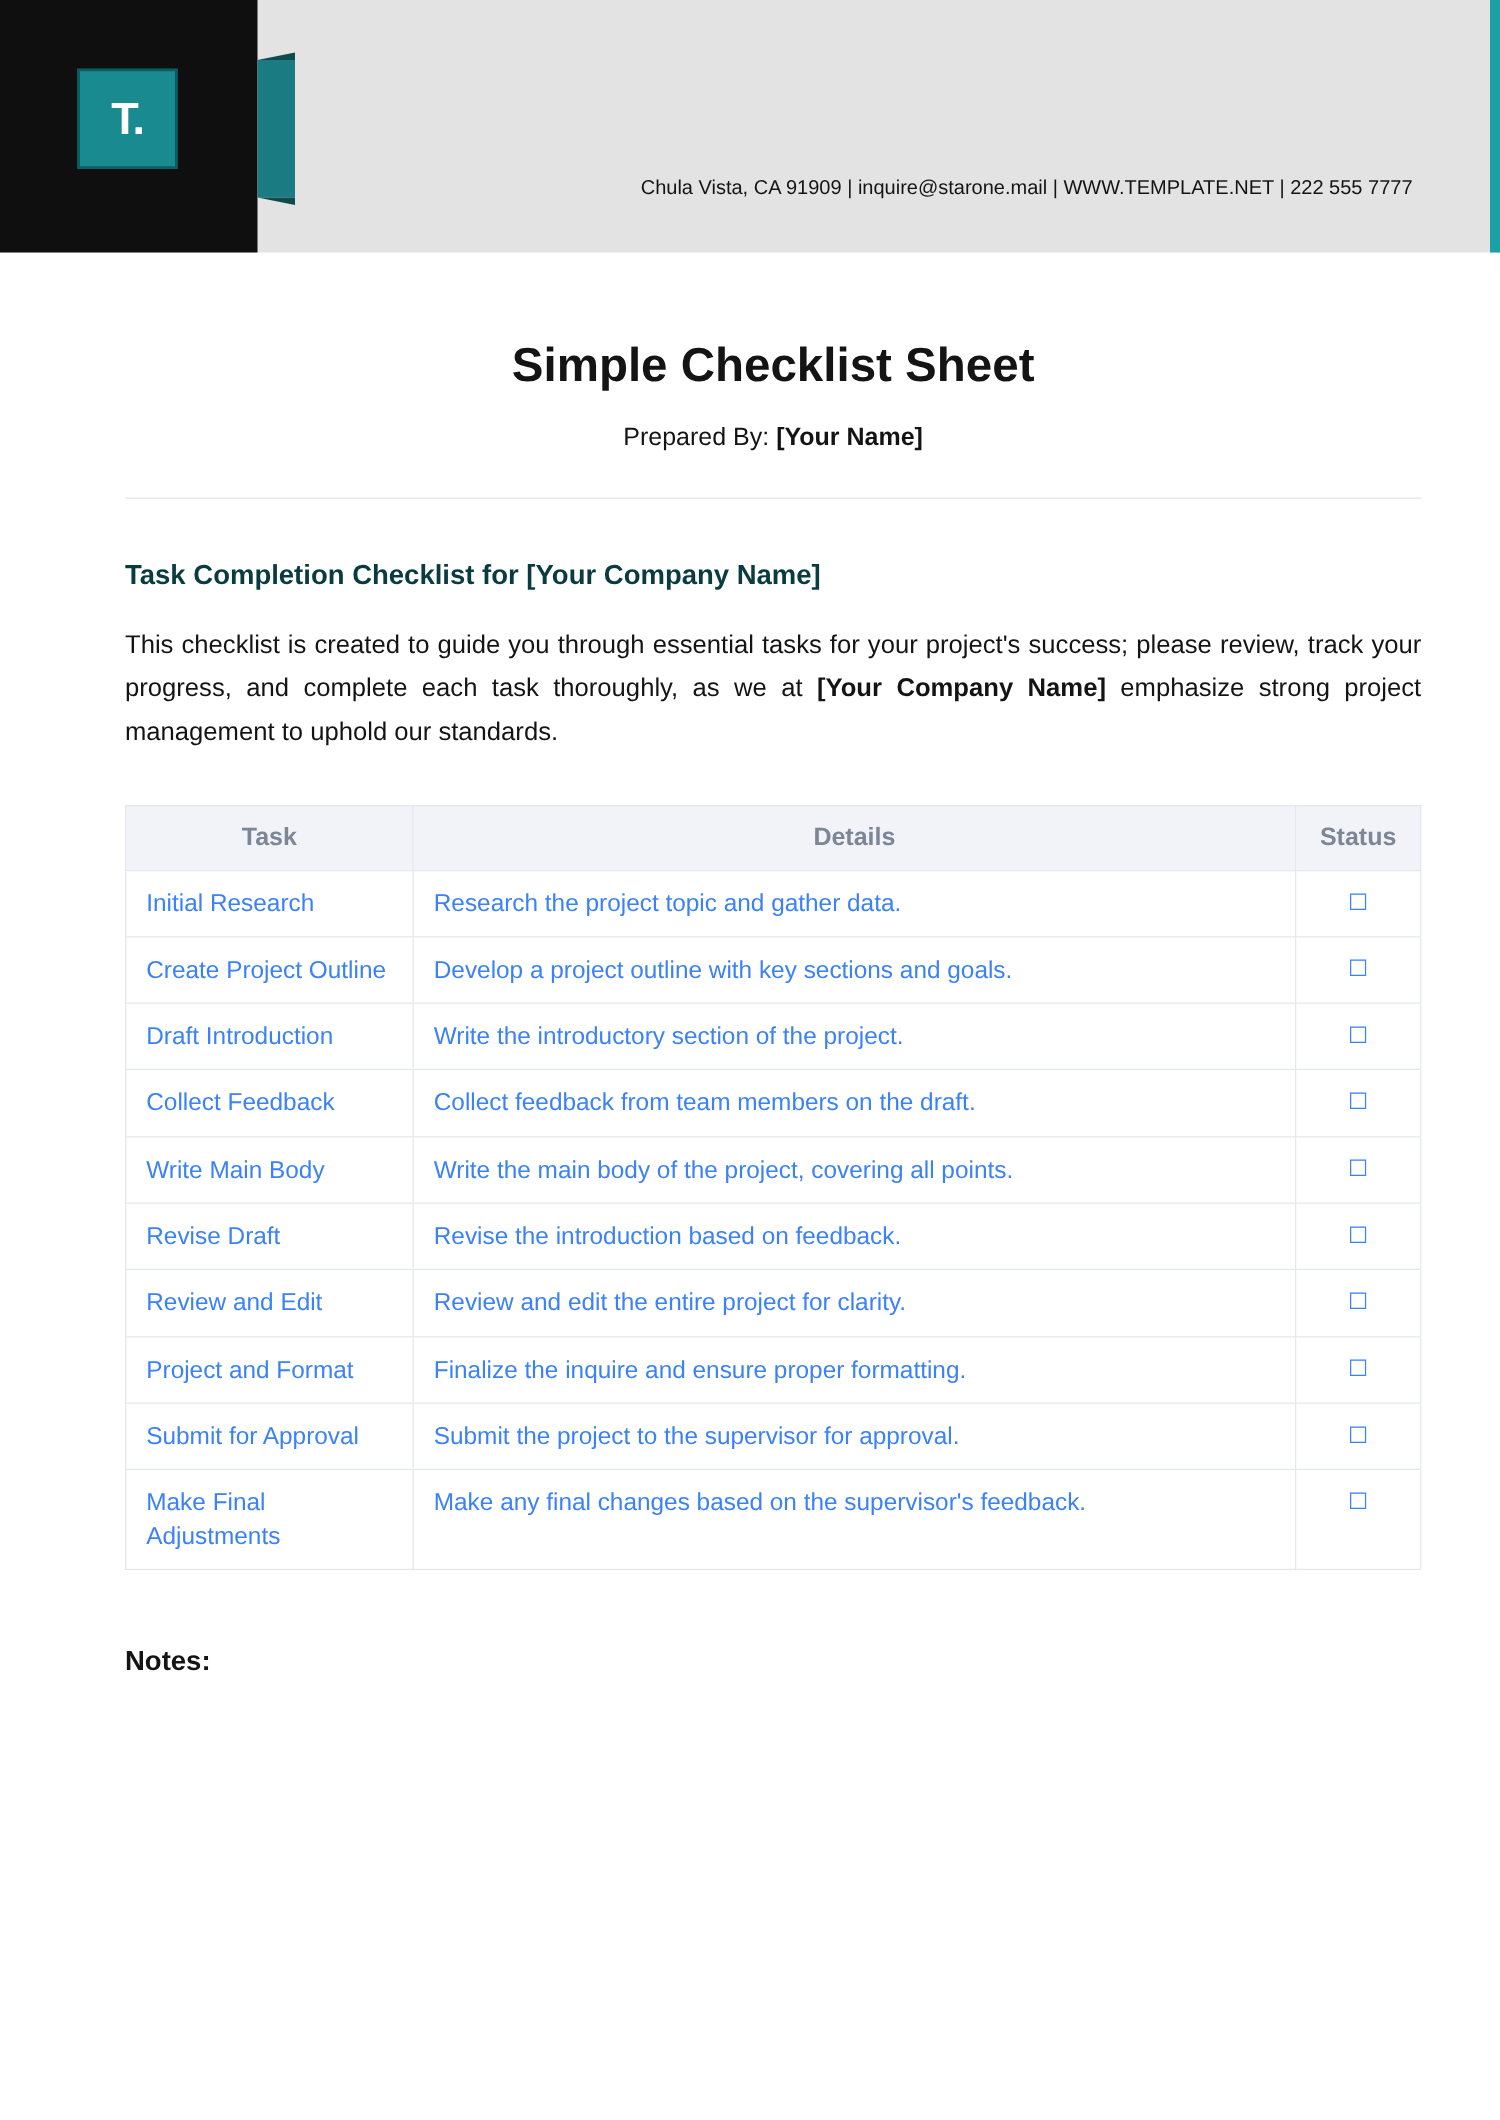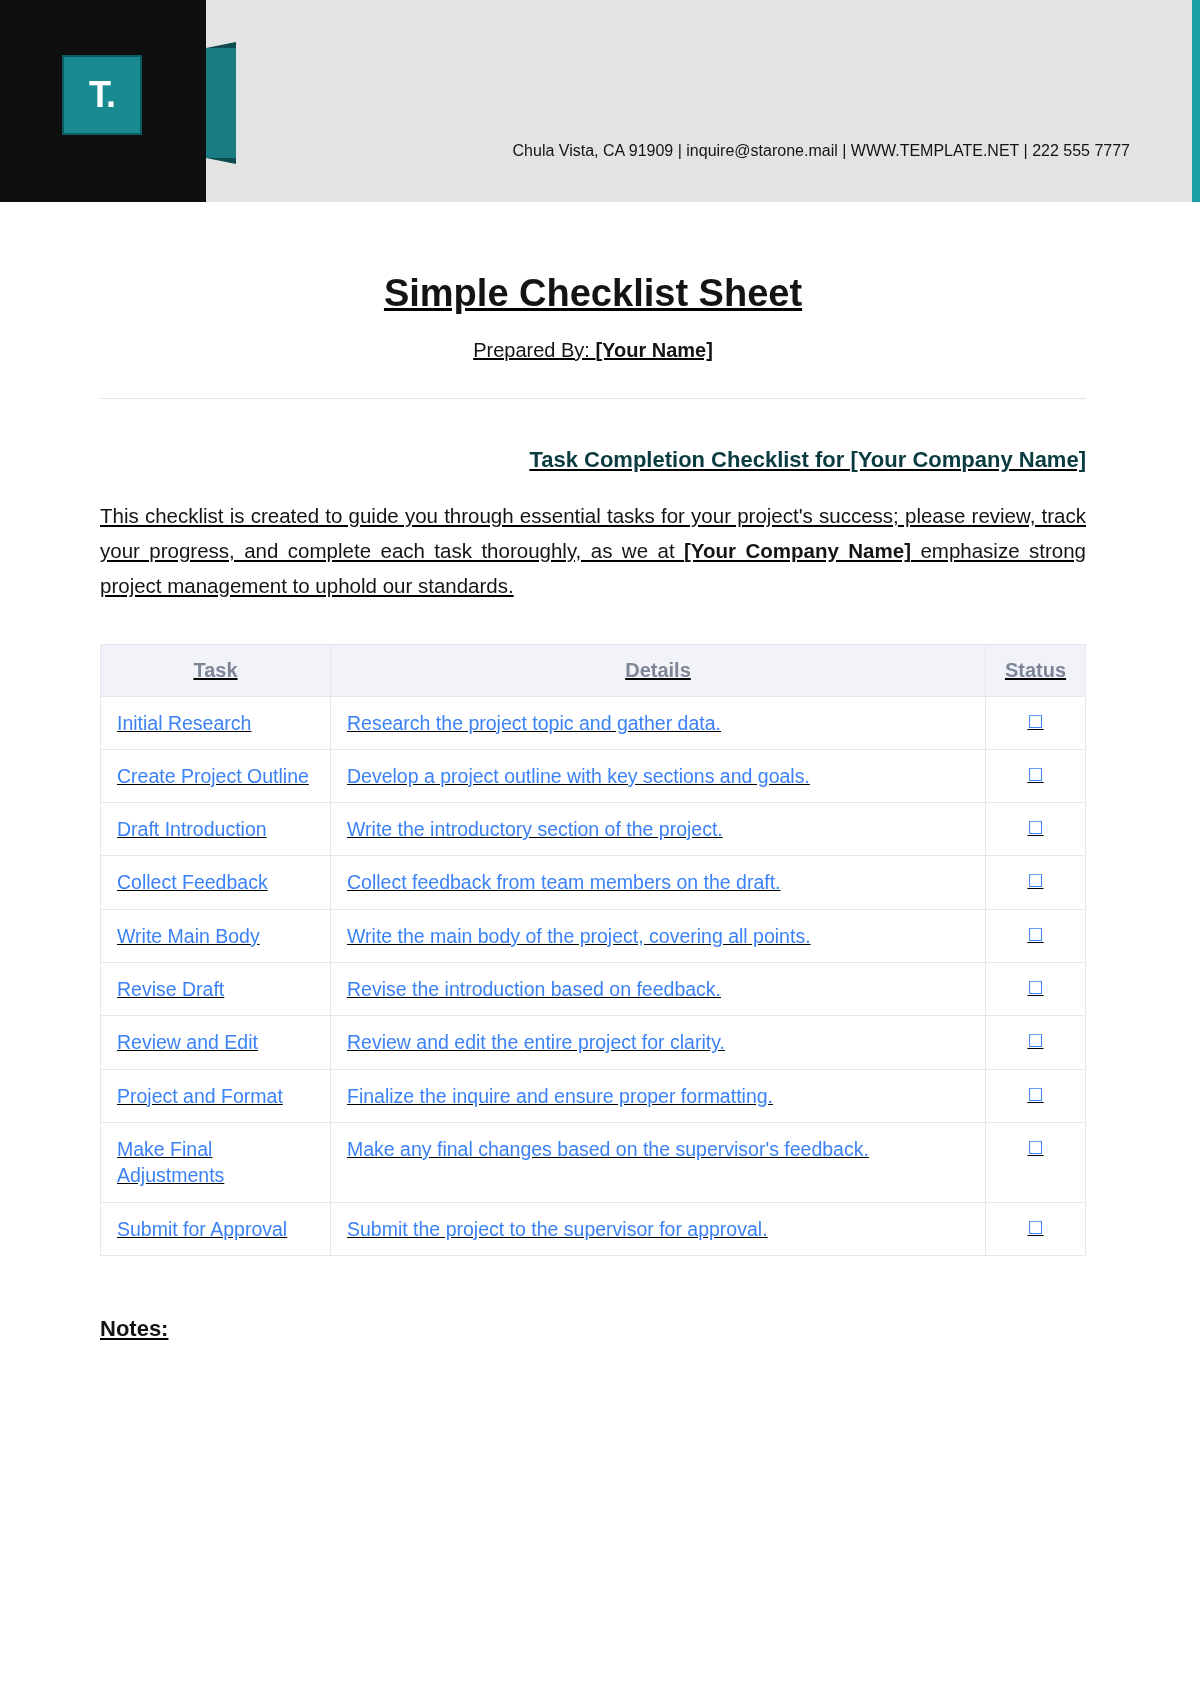--- a/index.html
+++ b/index.html
@@ -6,26 +6,26 @@
 body { font-family: Arial, Helvetica, sans-serif; background: #fff; width: 1200px; }
 .header-band { width: 100%; height: 202px; background: #e3e3e3; position: relative; }
 .header-black { position: absolute; left: 0; top: 0; width: 206px; height: 202px; background: #0f0f0f; }
 .teal-tab { position: absolute; left: 206px; top: 48px; width: 30px; height: 110px; background: #1a7b82; }
 .teal-tab::before { content: ""; position: absolute; top: -6px; left: 0; width: 0; height: 0; border-left: 30px solid transparent; border-bottom: 6px solid #0e4a4e; }
 .teal-tab::after { content: ""; position: absolute; bottom: -6px; left: 0; width: 0; height: 0; border-left: 30px solid transparent; border-top: 6px solid #0e4a4e; }
 .logo-box { position: absolute; left: 62px; top: 55px; width: 80px; height: 80px; background: #188a90; border: 2px solid #0a5e63; display: flex; align-items: center; justify-content: center; }
 .logo-text { color: #fff; font-weight: 900; font-size: 36px; font-family: "Arial Black", Arial, sans-serif; letter-spacing: -1px; }
 .side-accent { position: absolute; right: 0; top: 0; width: 8px; height: 202px; background: #1aa0a6; }
 .contact-line { position: absolute; bottom: 42px; right: 70px; left: 300px; text-align: right; font-size: 16px; color: #141414; }
-.content { padding: 70px 114px 40px 100px; text-decoration: underline; }
+.content { padding: 70px 63px 40px 100px; }
 .doc-title { text-align: center; font-size: 38px; font-weight: 700; color: #141414; margin-bottom: 24px; }
 .prepared-line { text-align: center; font-size: 20px; color: #141414; margin-bottom: 36px; }
 .prepared-line .bold { font-weight: 700; }
 .divider { border: none; border-top: 1px solid #e3e3e3; margin-bottom: 48px; }
-.section-title { font-size: 22px; font-weight: 700; color: #0a3b40; margin-bottom: 26px; text-align: right; }
+.section-title { font-size: 22px; font-weight: 700; color: #0a3b40; margin-bottom: 26px; }
 .intro-text { font-size: 20.5px; color: #141414; line-height: 1.7; text-align: justify; margin-bottom: 40px; }
 .intro-text .bold { font-weight: 700; }
 table.checklist { width: 100%; border-collapse: collapse; font-size: 19.5px; margin-bottom: 60px; }
 table.checklist th { background: #f1f3f8; color: #7d8697; font-weight: 700; padding: 14px 16px; text-align: center; border: 1px solid #e4e7ee; font-size: 20px; }
 table.checklist td { border: 1px solid #e4e7ee; padding: 13px 16px; color: #3b82f6; line-height: 1.35; vertical-align: top; }
 table.checklist td.status { text-align: center; font-size: 18px; }
 .col-task { width: 230px; }
 .col-status { width: 100px; }
 .notes-label { font-size: 22px; font-weight: 700; color: #141414; }
 </style>
@@ -96,26 +96,26 @@
           <td>Review and Edit</td>
           <td>Review and edit the entire project for clarity.</td>
           <td class="status">☐</td>
         </tr>
         <tr>
           <td>Project and Format</td>
           <td>Finalize the inquire and ensure proper formatting.</td>
           <td class="status">☐</td>
         </tr>
         <tr>
-          <td>Make Final Adjustments</td>
-          <td>Make any final changes based on the supervisor's feedback.</td>
+          <td>Submit for Approval</td>
+          <td>Submit the project to the supervisor for approval.</td>
           <td class="status">☐</td>
         </tr>
         <tr>
-          <td>Submit for Approval</td>
-          <td>Submit the project to the supervisor for approval.</td>
+          <td>Make Final Adjustments</td>
+          <td>Make any final changes based on the supervisor's feedback.</td>
           <td class="status">☐</td>
         </tr>
       </tbody>
   </table>
 
   <p class="notes-label">Notes:</p>
 </div>
 
 </body></html>

